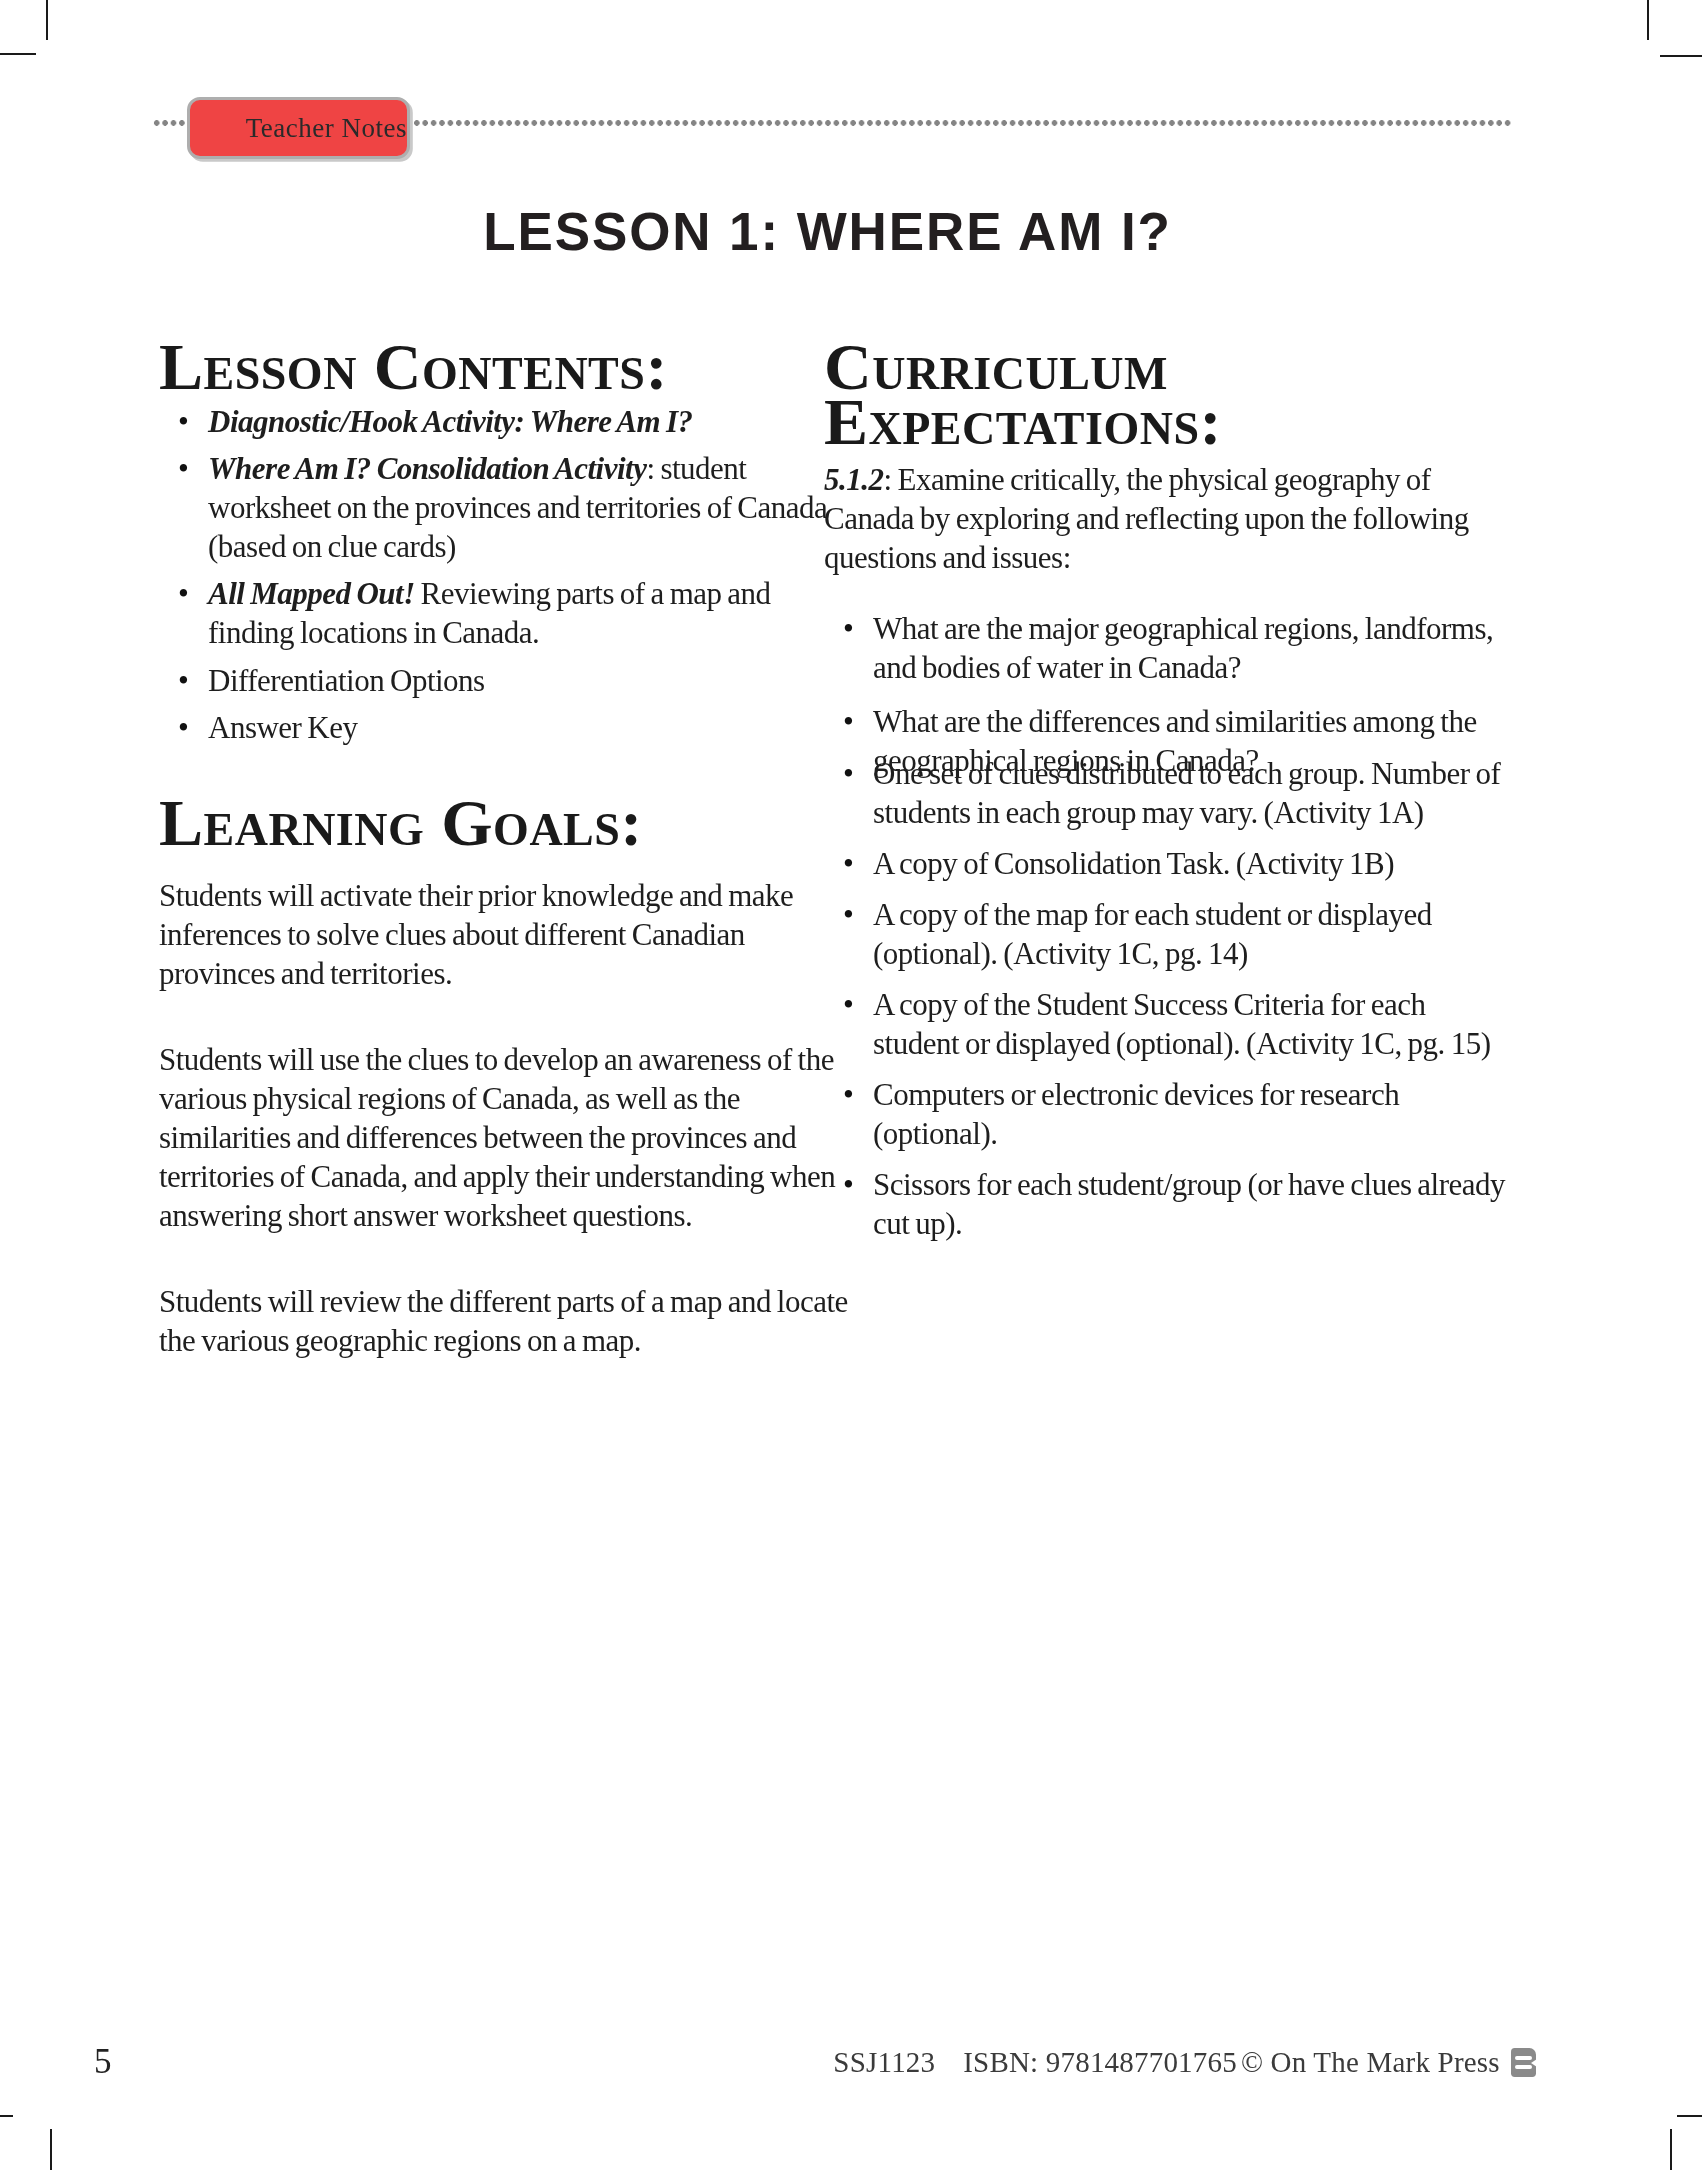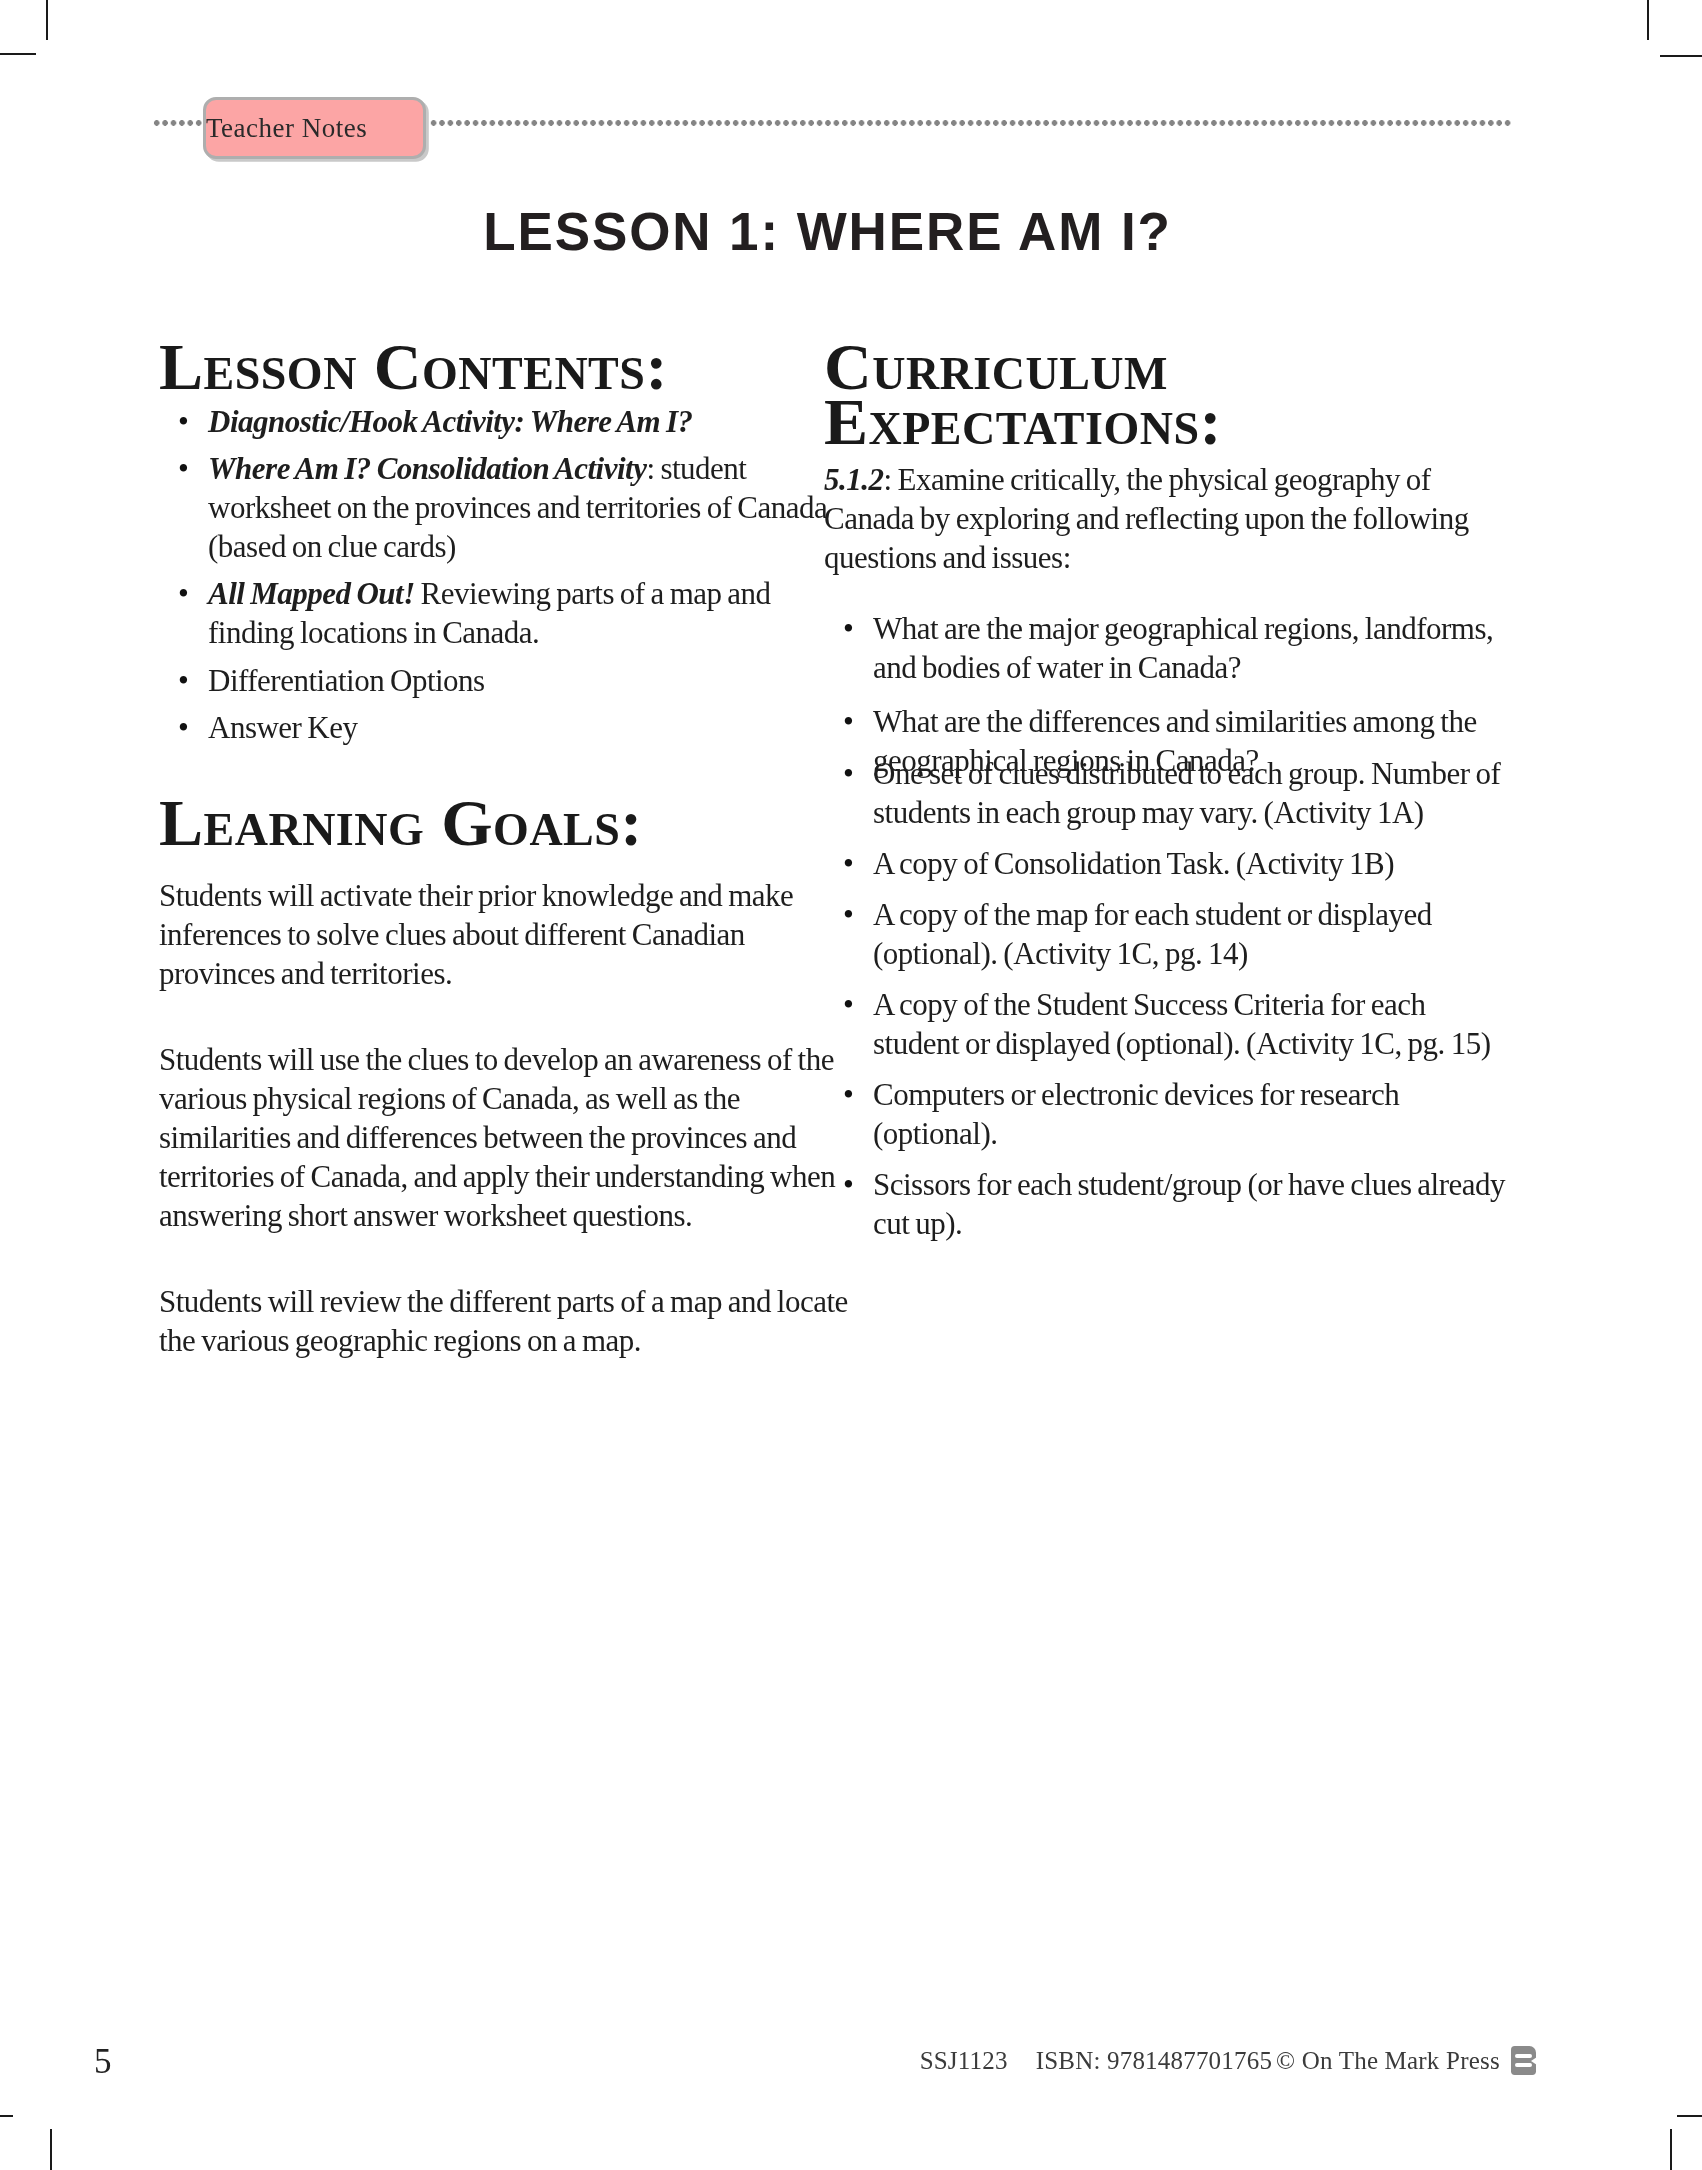--- a/index.html
+++ b/index.html
@@ -33,28 +33,27 @@
     background-image: radial-gradient(circle at 3.7px 3.7px, #858585 2.5px, rgba(0,0,0,0) 2.9px);
     background-size: 8.4px 7.5px;
     background-repeat: repeat-x;
   }
   .tab-box {
     position: absolute;
     left: 187px;
     top: 97px;
     width: 217px;
     height: 56px;
-    background: #fca5a5;
+    background: #ef4444;
     border: 3.7px solid #aeaeae;
     border-radius: 13px;
     box-shadow: 2.8px 2.8px 0 0 #c9c9c9;
     display: flex;
     align-items: center;
-    justify-content: flex-start;
-    margin-left: 16px;
+    justify-content: flex-end;
   }
   .tab-box span {
     font-size: 27px;
     color: #2a2a2a;
     letter-spacing: 0.5px;
   }
 
   
   .doc-title {
     position: absolute;
@@ -127,21 +126,21 @@
     top: 2042px;
     font-size: 35px;
     color: #222222;
   }
   .footer-right {
     position: absolute;
     right: 166px;
     top: 2046px;
     display: flex;
     align-items: center;
-    font-size: 25px;
+    font-size: 29px;
     color: #3b3b3b;
     letter-spacing: 0.2px;
   }
   .footer-right .code { margin-right: 28px; }
   .footer-right .isbn { margin-right: 4px; }
   .press-icon {
     width: 25px;
     height: 29px;
     margin-left: 11.2px;
     background: #8a8a8a;

